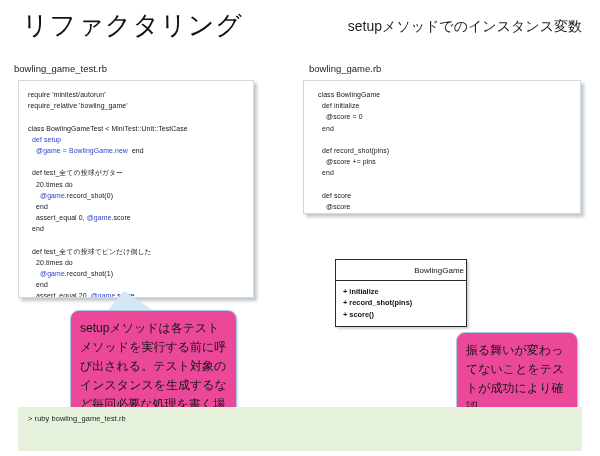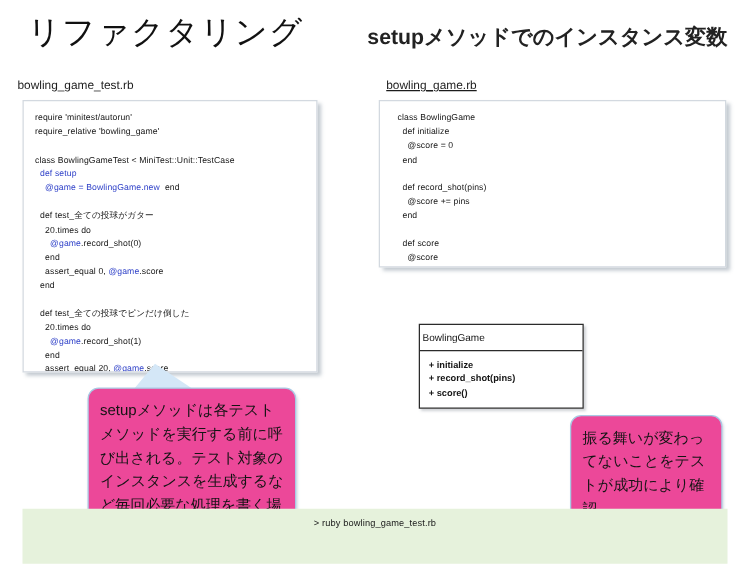--- a/index.html
+++ b/index.html
@@ -30,35 +30,35 @@
     font-size: 26px;
     font-weight: 400;
     letter-spacing: 1px;
     color: #111111;
     white-space: nowrap;
   }
   .slide-subtitle {
     position: absolute;
     right: 18px;
     top: 18px;
-    font-size: 17px;
-    font-weight: 700;
+    font-size: 14px;
+    font-weight: 400;
     color: #222222;
     white-space: nowrap;
   }
 
   
   .file-caption {
     position: absolute;
     font-size: 9.5px;
     color: #1c1c1c;
     white-space: nowrap;
   }
   #caption-left  { left: 14px;  top: 63px; }
-  #caption-right { left: 309px; top: 63px; text-decoration: underline; }
+  #caption-right { left: 309px; top: 63px; }
 
   
   .code-panel {
     position: absolute;
     background: #ffffff;
     border: 1px solid #d3d9e0;
     box-shadow: 3px 3px 3px rgba(120,135,150,0.45);
     box-sizing: border-box;
     overflow: hidden;
   }
@@ -92,21 +92,21 @@
     position: absolute;
     left: 335px;
     top: 259px;
     width: 132px;
     border: 1px solid #2b2b2b;
     background: #ffffff;
     box-sizing: border-box;
     box-shadow: 2px 2px 2px rgba(120,130,140,0.35);
   }
   .uml-name {
-    text-align: left;
+    text-align: right;
     font-size: 8px;
     padding: 6px 2px 5px;
     border-bottom: 1px solid #2b2b2b;
     color: #141414;
   }
   .uml-members {
     padding: 5px 7px 6px;
     font-size: 7.4px;
     line-height: 1.52;
     white-space: pre;
@@ -169,21 +169,20 @@
     background: #e6f2dc;
     box-sizing: border-box;
     padding: 6px 10px;
   }
   .terminal-line {
     font-size: 7.4px;
     line-height: 1.62;
     color: #1a1a1a;
     white-space: pre;
     letter-spacing: 0.1px;
-    text-align: center;
   }
 </style>
 </head>
 <body>
 
 <div class="slide">
 
   <div class="slide-title">リファクタリング</div>
   <div class="slide-subtitle">setupメソッドでのインスタンス変数</div>
 

